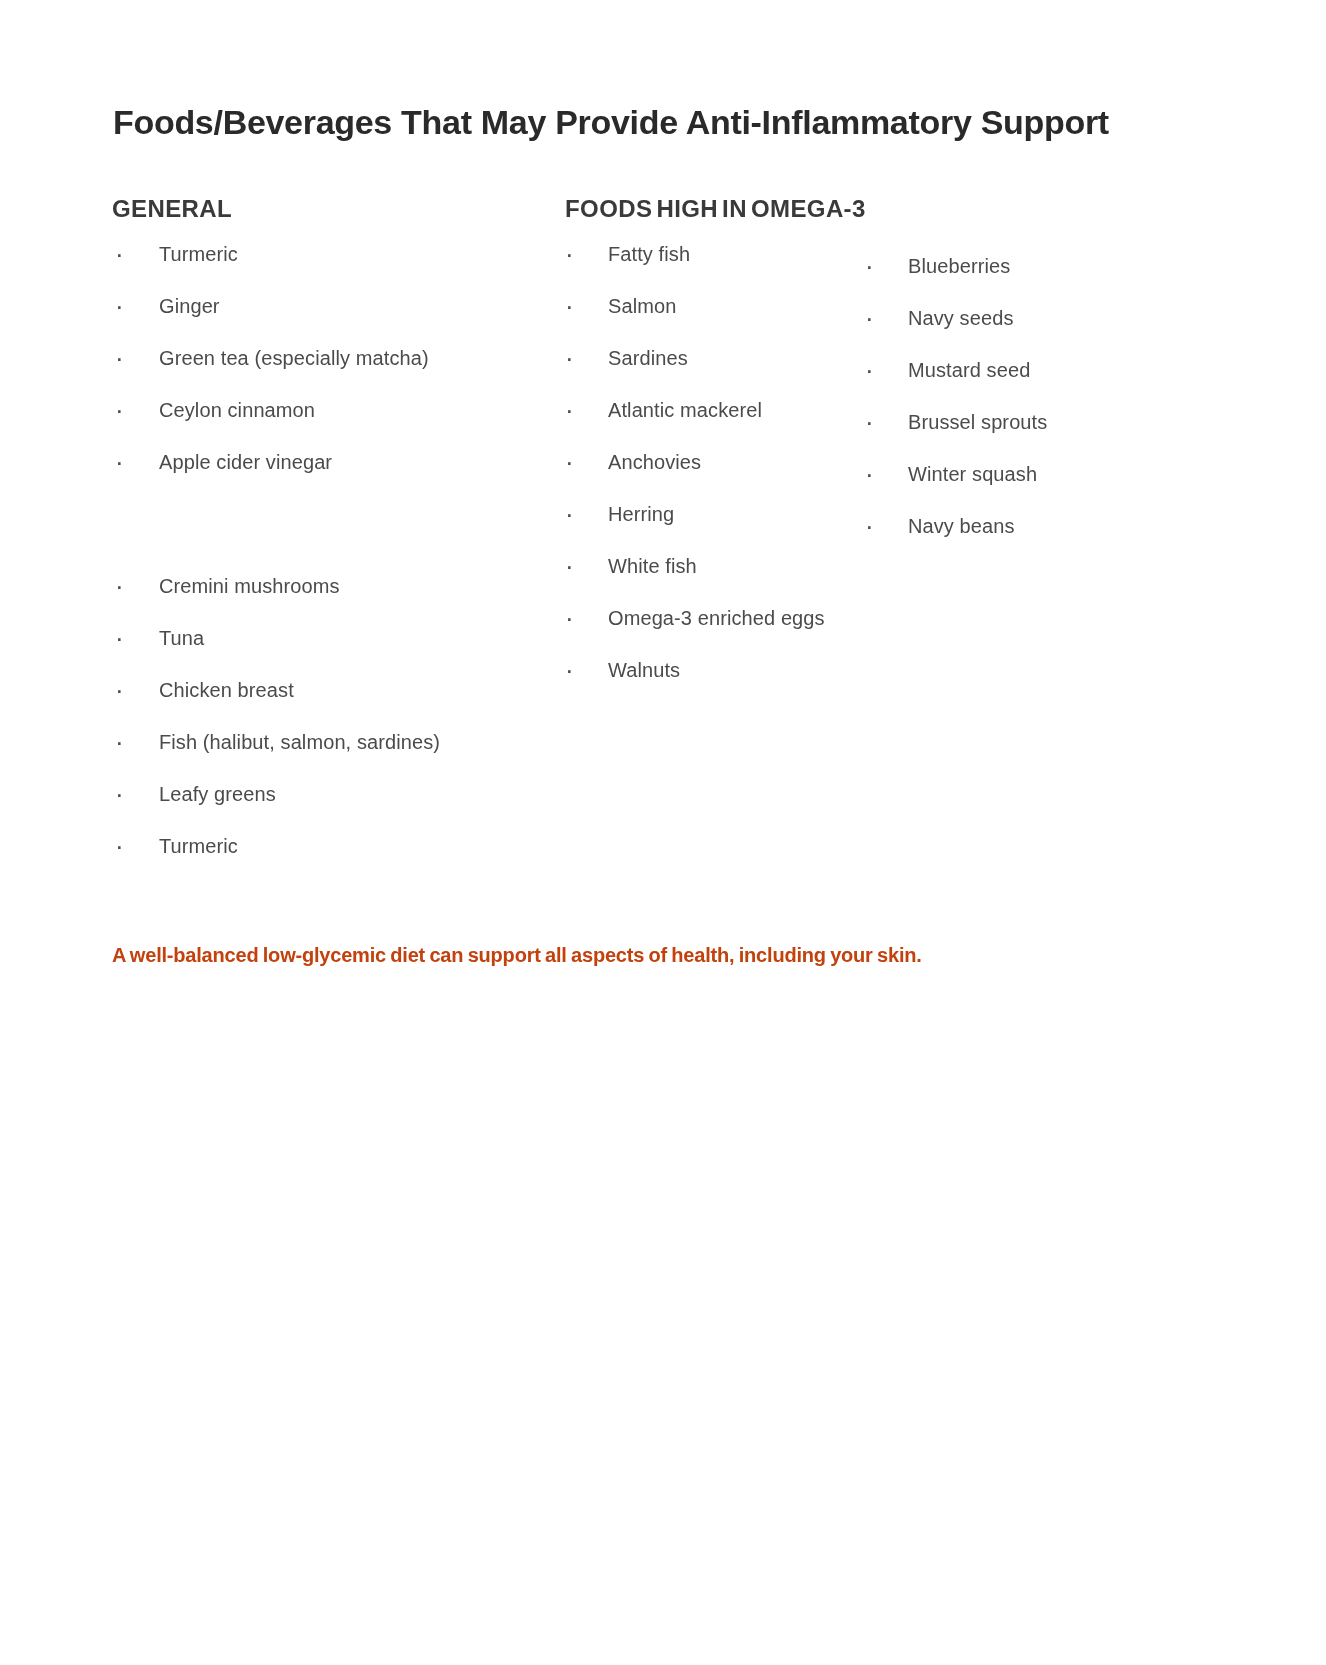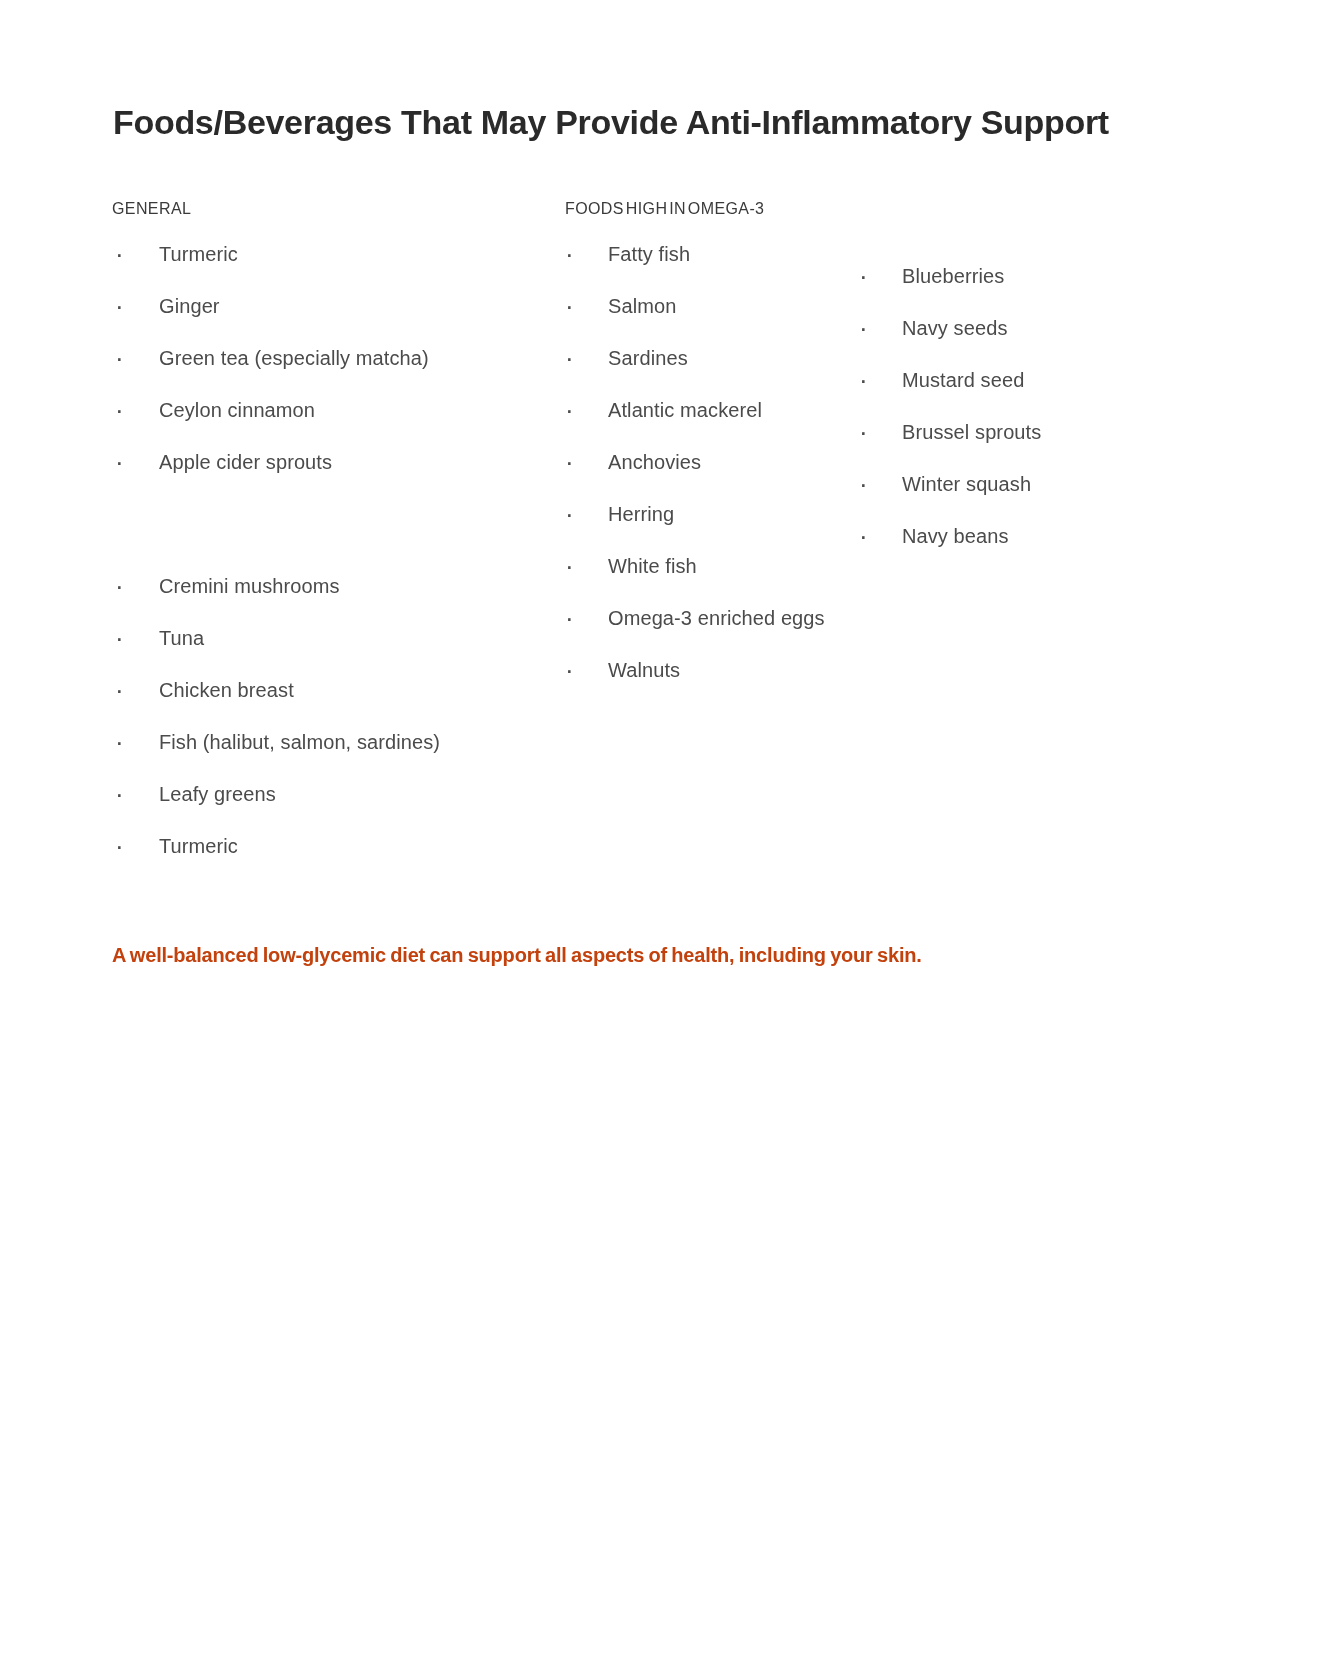--- a/index.html
+++ b/index.html
@@ -26,23 +26,23 @@
     color: #2a2a2a;
     margin: 0;
   }
   .section {
     position: absolute;
   }
   .section-general    { left: 112px; top: 196px; width: 430px; }
   .section-vitamin-b3 { left: 112px; top: 554px; width: 430px; }
   .section-omega-3    { left: 565px; top: 196px; width: 640px; }
   .section-heading {
-    font-size: 16px;
+    font-size: 24px;
     line-height: 26px;
-    font-weight: 400;
+    font-weight: 700;
     letter-spacing: 0.4px;
     word-spacing: -3px;
     color: #3a3a3a;
     margin: 0;
   }
   ul.list {
     list-style: none;
     margin: 16px 0 0 0;
     padding: 0;
   }
@@ -62,24 +62,24 @@
     left: 3px;
     top: 0;
     line-height: 33px;
     font-size: 26px;
     color: #4b4b4b;
   }
   .section-omega-3 ul.list li::before { left: 0; }
   .omega-col-left  { width: 300px; }
   .omega-col-right {
     position: absolute;
-    left: 282px;
+    left: 298px;
     top: 52px;
     width: 300px;
-    margin: 12px !important;
+    margin: 2px !important;
   }
   .footer-note {
     position: absolute;
     left: 112px;
     top: 942px;
     font-size: 20px;
     line-height: 26px;
     font-weight: 700;
     letter-spacing: -0.2px;
     word-spacing: -1px;
@@ -95,21 +95,21 @@
   <h1 class="page-title">Foods/Beverages That May Provide Anti-Inflammatory Support</h1>
 
   <div class="section section-general">
     <h2 class="section-heading">GENERAL</h2>
     <ul class="list">
 
     <li>Turmeric</li>
         <li>Ginger</li>
         <li>Green tea (especially matcha)</li>
         <li>Ceylon cinnamon</li>
-        <li>Apple cider sprouts</li>
+        <li>Apple cider vinegar</li>
       </ul>
   </div>
 
   <div class="section section-vitamin-b3">
     <ul class="list">
 
     <li>Cremini mushrooms</li>
         <li>Tuna</li>
         <li>Chicken breast</li>
         <li>Fish (halibut, salmon, sardines)</li>

